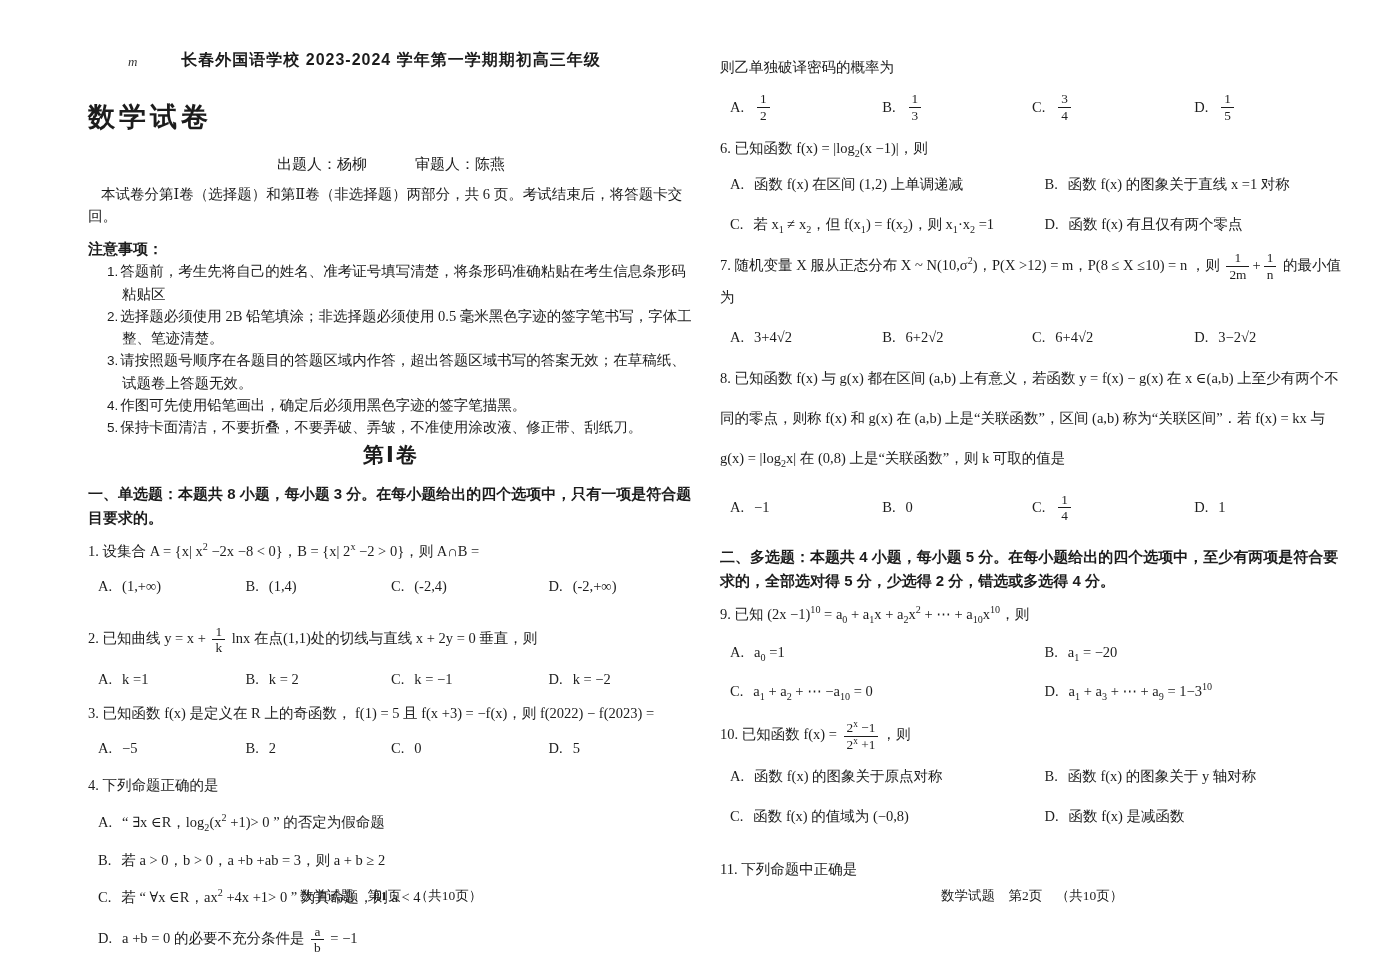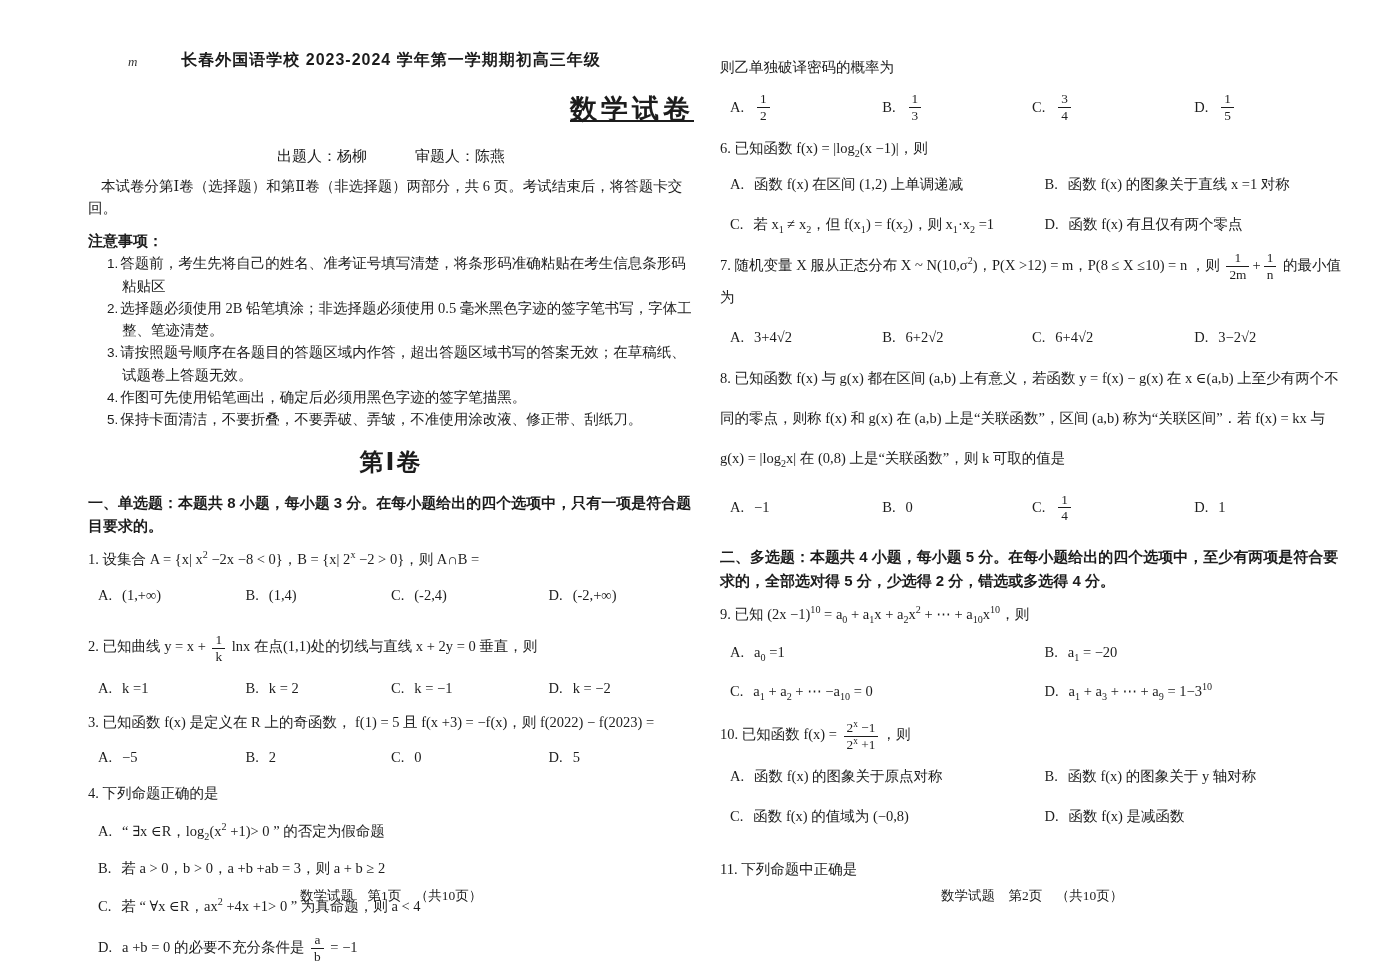--- a/index.html
+++ b/index.html
@@ -12,28 +12,28 @@
     font-size:14.5px;
     line-height:1.55;
     overflow:hidden;
   }
   .hei{font-family:"Liberation Sans","DejaVu Sans",sans-serif;font-weight:700;}
   .col{position:absolute;top:0;}
   .col-left{left:88px;width:606px;}
   .col-right{left:720px;width:624px;}
   .corner{position:absolute;left:128px;top:52px;font-style:italic;font-size:13px;color:#333;}
   .school{margin-top:48px;text-align:center;font-size:16px;letter-spacing:1px;}
-  .title{margin-top:16px;text-align:right;font-size:27px;letter-spacing:4px;text-decoration:underline;}
+  .title{margin-top:24px;text-align:left;font-size:27px;letter-spacing:4px;}
   .authors{margin-top:14px;text-align:center;font-size:15px;}
   .authors .gap{display:inline-block;width:3.2em;}
   .intro{margin-top:7px;text-indent:0.9em;}
   .notice-title{font-size:15px;margin-top:9px;}
   .notice{padding-left:34px;text-indent:-15px;line-height:1.52;}
   .notice .nnum{font-family:"Liberation Sans",sans-serif;font-size:13.5px;padding-right:2px;}
-  .part{margin-top:12px;text-align:center;font-size:24px;letter-spacing:2px;}
+  .part{margin-top:0;text-align:center;font-size:21px;letter-spacing:2px;}
   .sec{margin-top:11px;font-size:15px;line-height:1.55;}
   .stem{margin-top:11px;}
   .opts{display:flex;margin-top:13px;align-items:center;}
   .opts .opt{display:flex;align-items:center;white-space:nowrap;}
   .row4 .opt:nth-child(1){width:26%;padding-left:10px;box-sizing:border-box;}
   .row4 .opt:nth-child(2){width:24%;}
   .row4 .opt:nth-child(3){width:26%;}
   .row4 .opt:nth-child(4){width:24%;}
   .row2 .opt:nth-child(1){width:52%;padding-left:10px;box-sizing:border-box;white-space:normal;}
   .row2 .opt:nth-child(2){width:48%;white-space:normal;}

